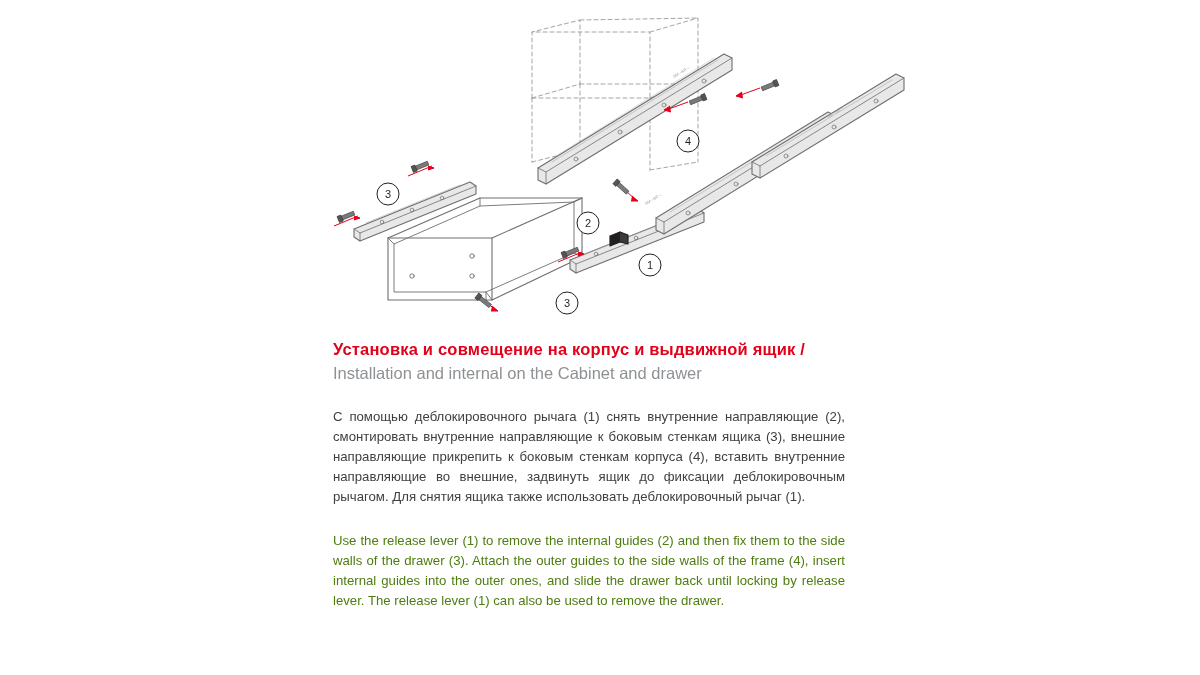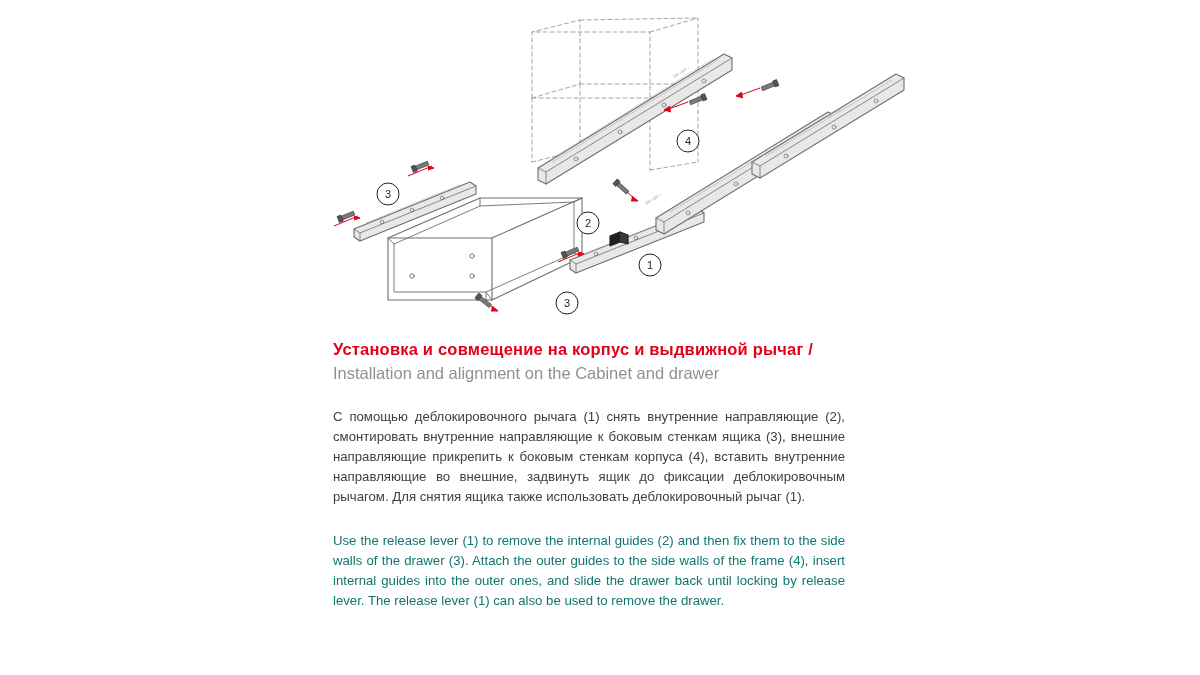--- a/index.html
+++ b/index.html
@@ -59,21 +59,21 @@
   }
   .body-ru {
     color: #404040;
     font-size: 13.2px;
     line-height: 1.52;
     margin: 0 0 24px 0;
     text-align: justify;
     width: 512px;
   }
   .body-en {
-    color: #0f766e;
+    color: #4d7c0f;
     font-size: 13.2px;
     line-height: 1.52;
     margin: 0;
     text-align: justify;
     width: 512px;
   }
 
   
   .callout-text {
     font-family: "Liberation Sans", sans-serif;
@@ -265,19 +265,19 @@
         </g>
         <g>
           <circle cx="368" cy="131" r="11" fill="#ffffff" stroke="#231f20" stroke-width="1"></circle>
           <text class="callout-text" x="368" y="135" text-anchor="middle">4</text>
         </g>
       </g>
     </svg>
   </div>
 
   <div class="content">
-    <h1 class="title-ru">Установка и совмещение на корпус и выдвижной рычаг /</h1>
-    <h2 class="title-en">Installation and alignment on the Cabinet and drawer</h2>
+    <h1 class="title-ru">Установка и совмещение на корпус и выдвижной ящик /</h1>
+    <h2 class="title-en">Installation and internal on the Cabinet and drawer</h2>
     <p class="body-ru">С помощью деблокировочного рычага (1) снять внутренние направляющие (2), смонтировать внутренние направляющие к боковым стенкам ящика (3), внешние направляющие прикрепить к боковым стенкам корпуса (4), вставить внутренние направляющие во внешние, задвинуть ящик до фиксации деблокировочным рычагом. Для снятия ящика также использовать деблокировочный рычаг (1).</p>
     <p class="body-en">Use the release lever (1) to remove the internal guides (2) and then fix them to the side walls of the drawer (3). Attach the outer guides to the side walls of the frame (4), insert internal guides into the outer ones, and slide the drawer back until locking by release lever. The release lever (1) can also be used to remove the drawer.</p>
   </div>
 
 </div>
 
 </body></html>

